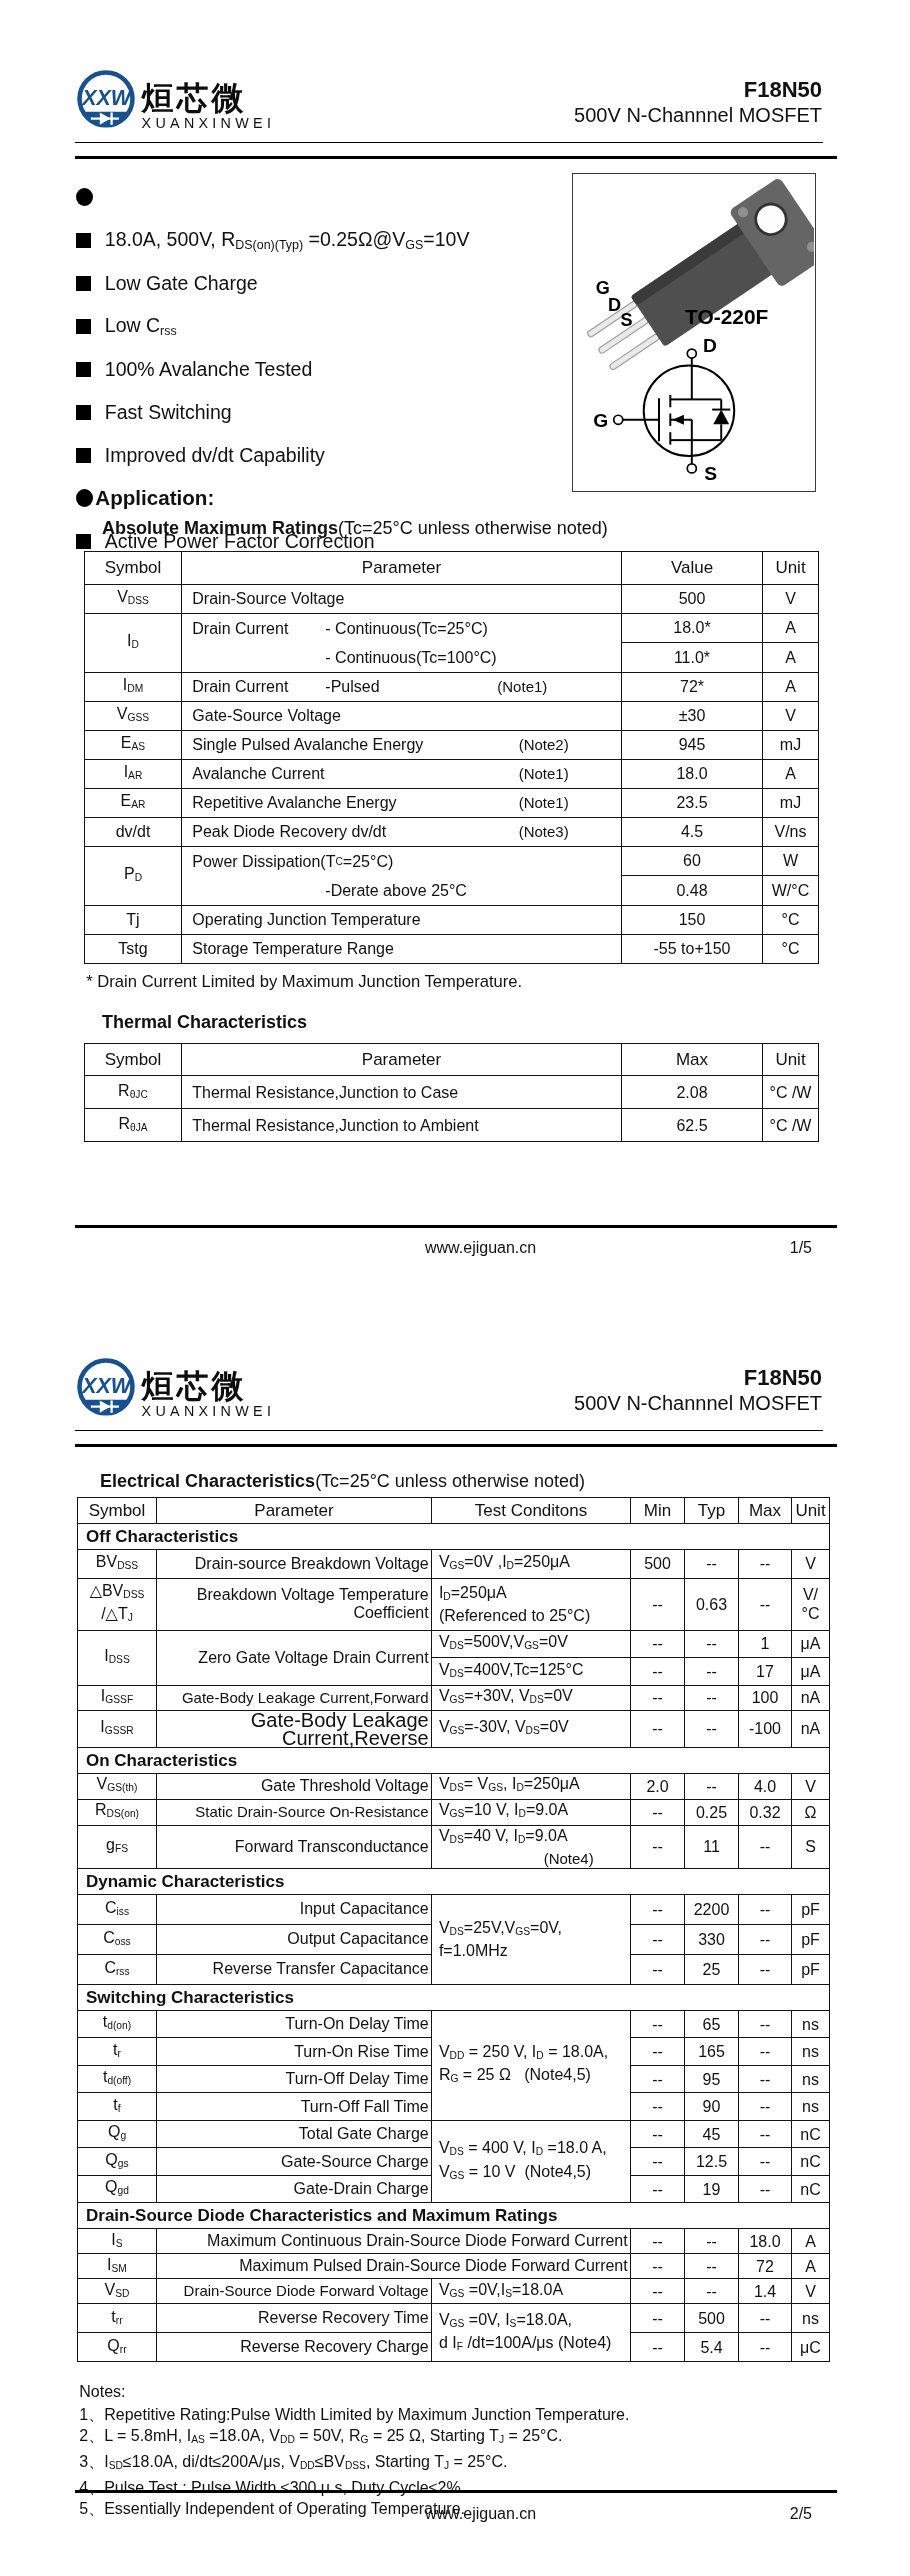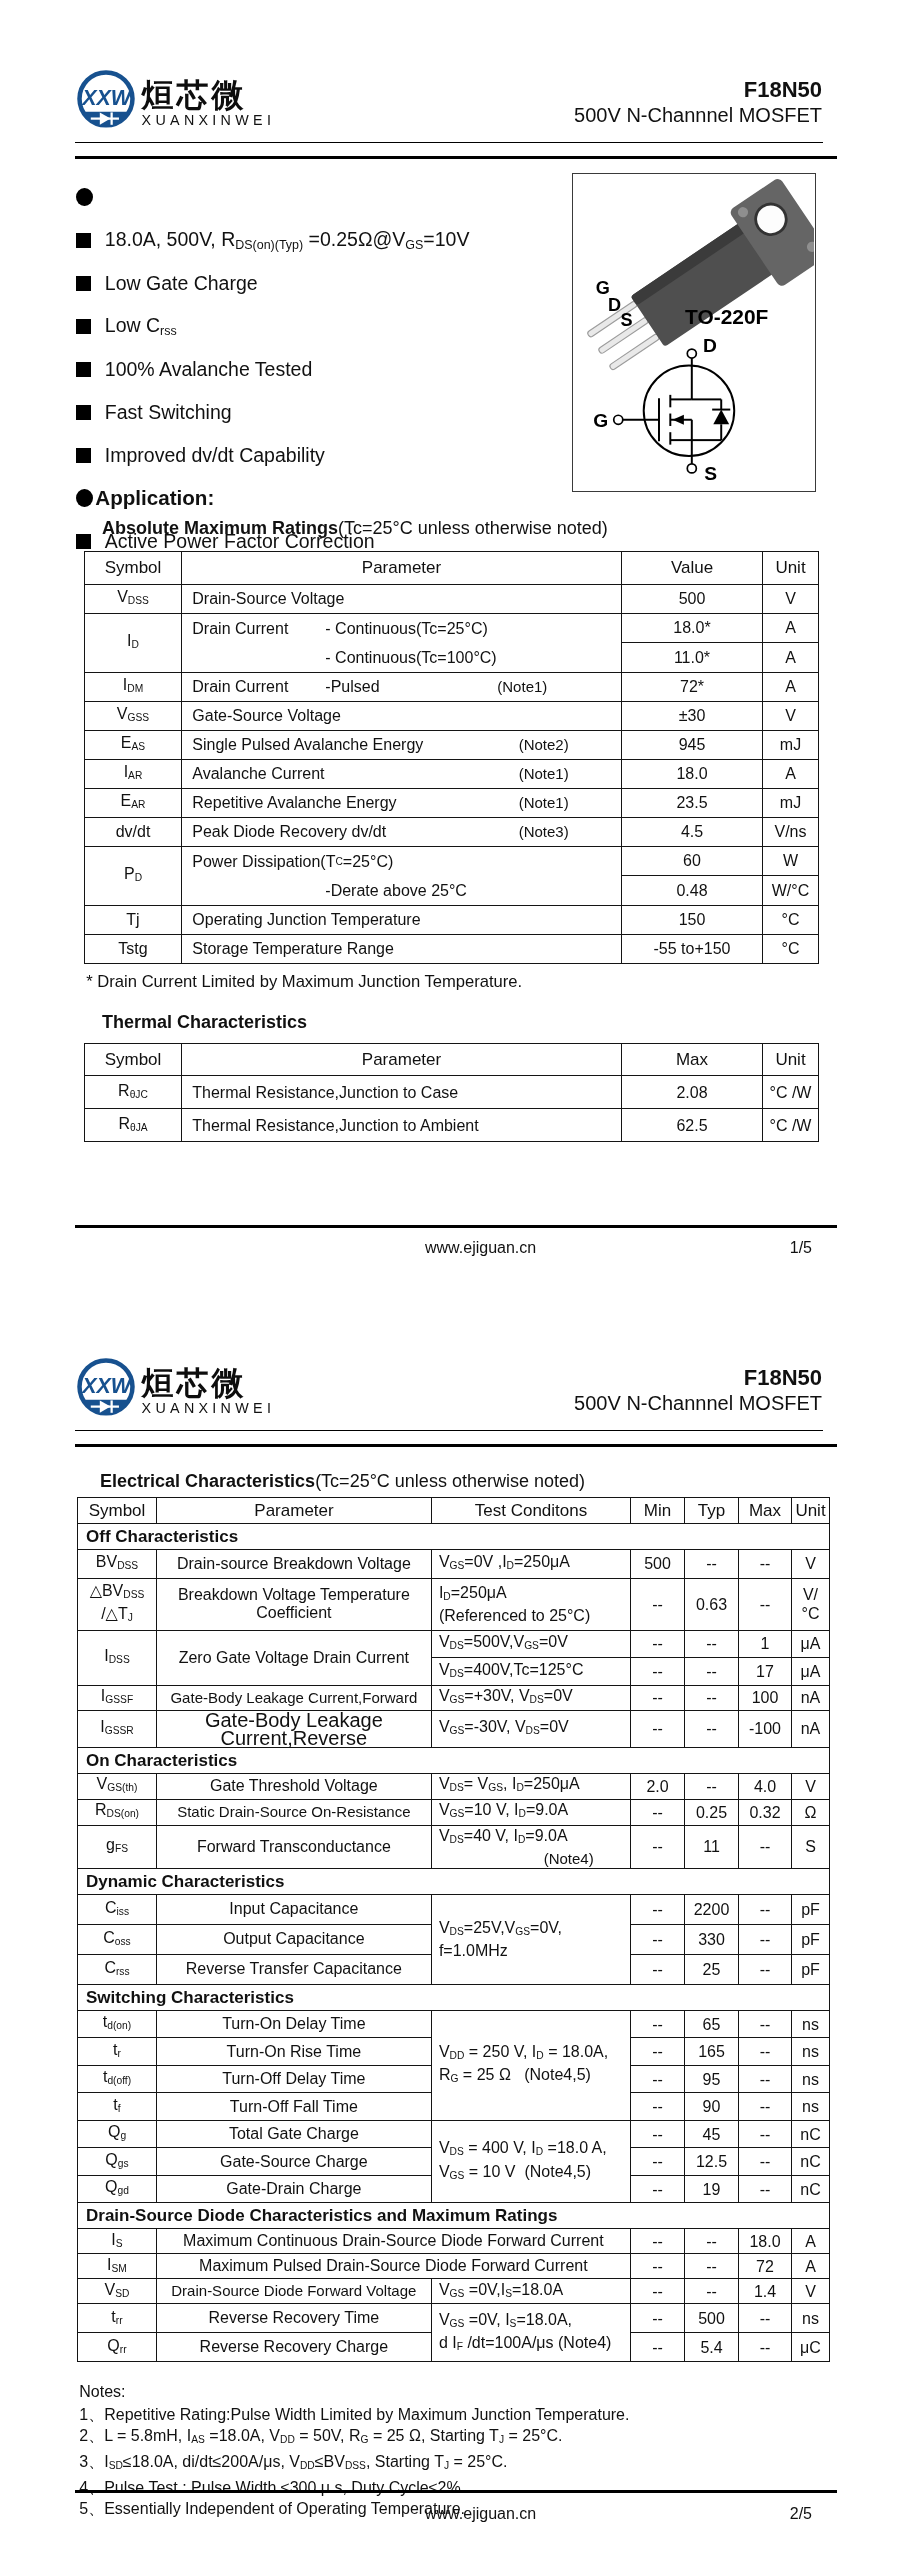--- a/index.html
+++ b/index.html
@@ -3,21 +3,21 @@
 <meta charset="utf-8">
 <style>
 *{margin:0;padding:0;box-sizing:border-box}
 html,body{background:#e8e8e8}
 body{width:910px;height:2576px;position:relative;font-family:"Liberation Sans",sans-serif;color:#111}
 .page{position:absolute;left:0;width:910px;height:1288px;background:#fff;overflow:hidden}
 #pg1{top:0}
 #pg2{top:1288px}
 
 .hdr{position:absolute;left:75px;top:69px;width:762px;display:flex;justify-content:space-between}
-.logo{display:flex;align-items:center}
+.logo{display:flex;align-items:flex-end}
 .logo svg{width:62px;height:62px;flex:none}
 .ltxt{margin-left:4.6px;padding-top:4.6px}
 .cn{font-size:32px;font-weight:bold;letter-spacing:2.9px;line-height:36px;color:#0d0d0d}
 .en{font-size:14.3px;letter-spacing:4.3px;line-height:15px;margin-top:0}
 .titles{text-align:right;padding-top:9.2px;padding-right:15px}
 .part{font-size:22px;font-weight:bold;line-height:24px}
 .sub{font-size:20px;line-height:26px}
 .rule{position:absolute;background:#000}
 .r1{left:75px;top:142px;width:748px;height:1.1px}
 .r2{left:75px;top:156px;width:762px;height:2.9px}
@@ -38,21 +38,21 @@
 .h-elec{margin-left:23px;margin-bottom:4.6px}
 .h-th{font-size:18px;font-weight:bold;margin:20.6px 0 10.3px 18px}
 
 table.tbl{width:100%;border-collapse:collapse;table-layout:fixed;border:1.7px solid #000}
 .tbl td{border:1.1px solid #141414;font-size:16px;text-align:center;padding:0 2.3px;line-height:19px;vertical-align:middle;overflow:hidden}
 .tbl tr.hd td{font-size:17px}
 tr.r44 td{height:25px}tr.r45 td{height:26px}tr.r46 td{height:26px}tr.r48 td{height:27.5px}
 tr.r50 td{height:29px}tr.r52 td{height:30px}tr.r56 td{height:32px}tr.r58 td{height:33px}
 tr.r66 td{height:38px}tr.r90 td{height:52px}
 td.pl{text-align:left;padding-left:10.3px}
-td.pl2{text-align:center;padding-left:2px;line-height:18px}
+td.pl2{text-align:right;padding-left:2px;line-height:18px}
 td.plc{text-align:left;padding-left:6.9px;line-height:19px}
 td.sec{text-align:left;font-weight:bold;font-size:17px;padding-left:8px}
 .nt{font-size:15px}
 .g2{display:grid;grid-template-columns:133px 1fr;align-items:center;height:29px;text-align:left}
 .g3{display:grid;grid-template-columns:133px 172px 1fr;align-items:center;text-align:left}
 .pn{display:flex;align-items:center;justify-content:space-between;padding-right:50px;text-align:left}
 .line50{height:29px;display:flex;align-items:center;text-align:center}
 .ind2{padding-left:133px}
 .gnote{text-align:right;padding-right:34px;font-size:15px}
 sub{font-size:64%;vertical-align:-0.22em}

